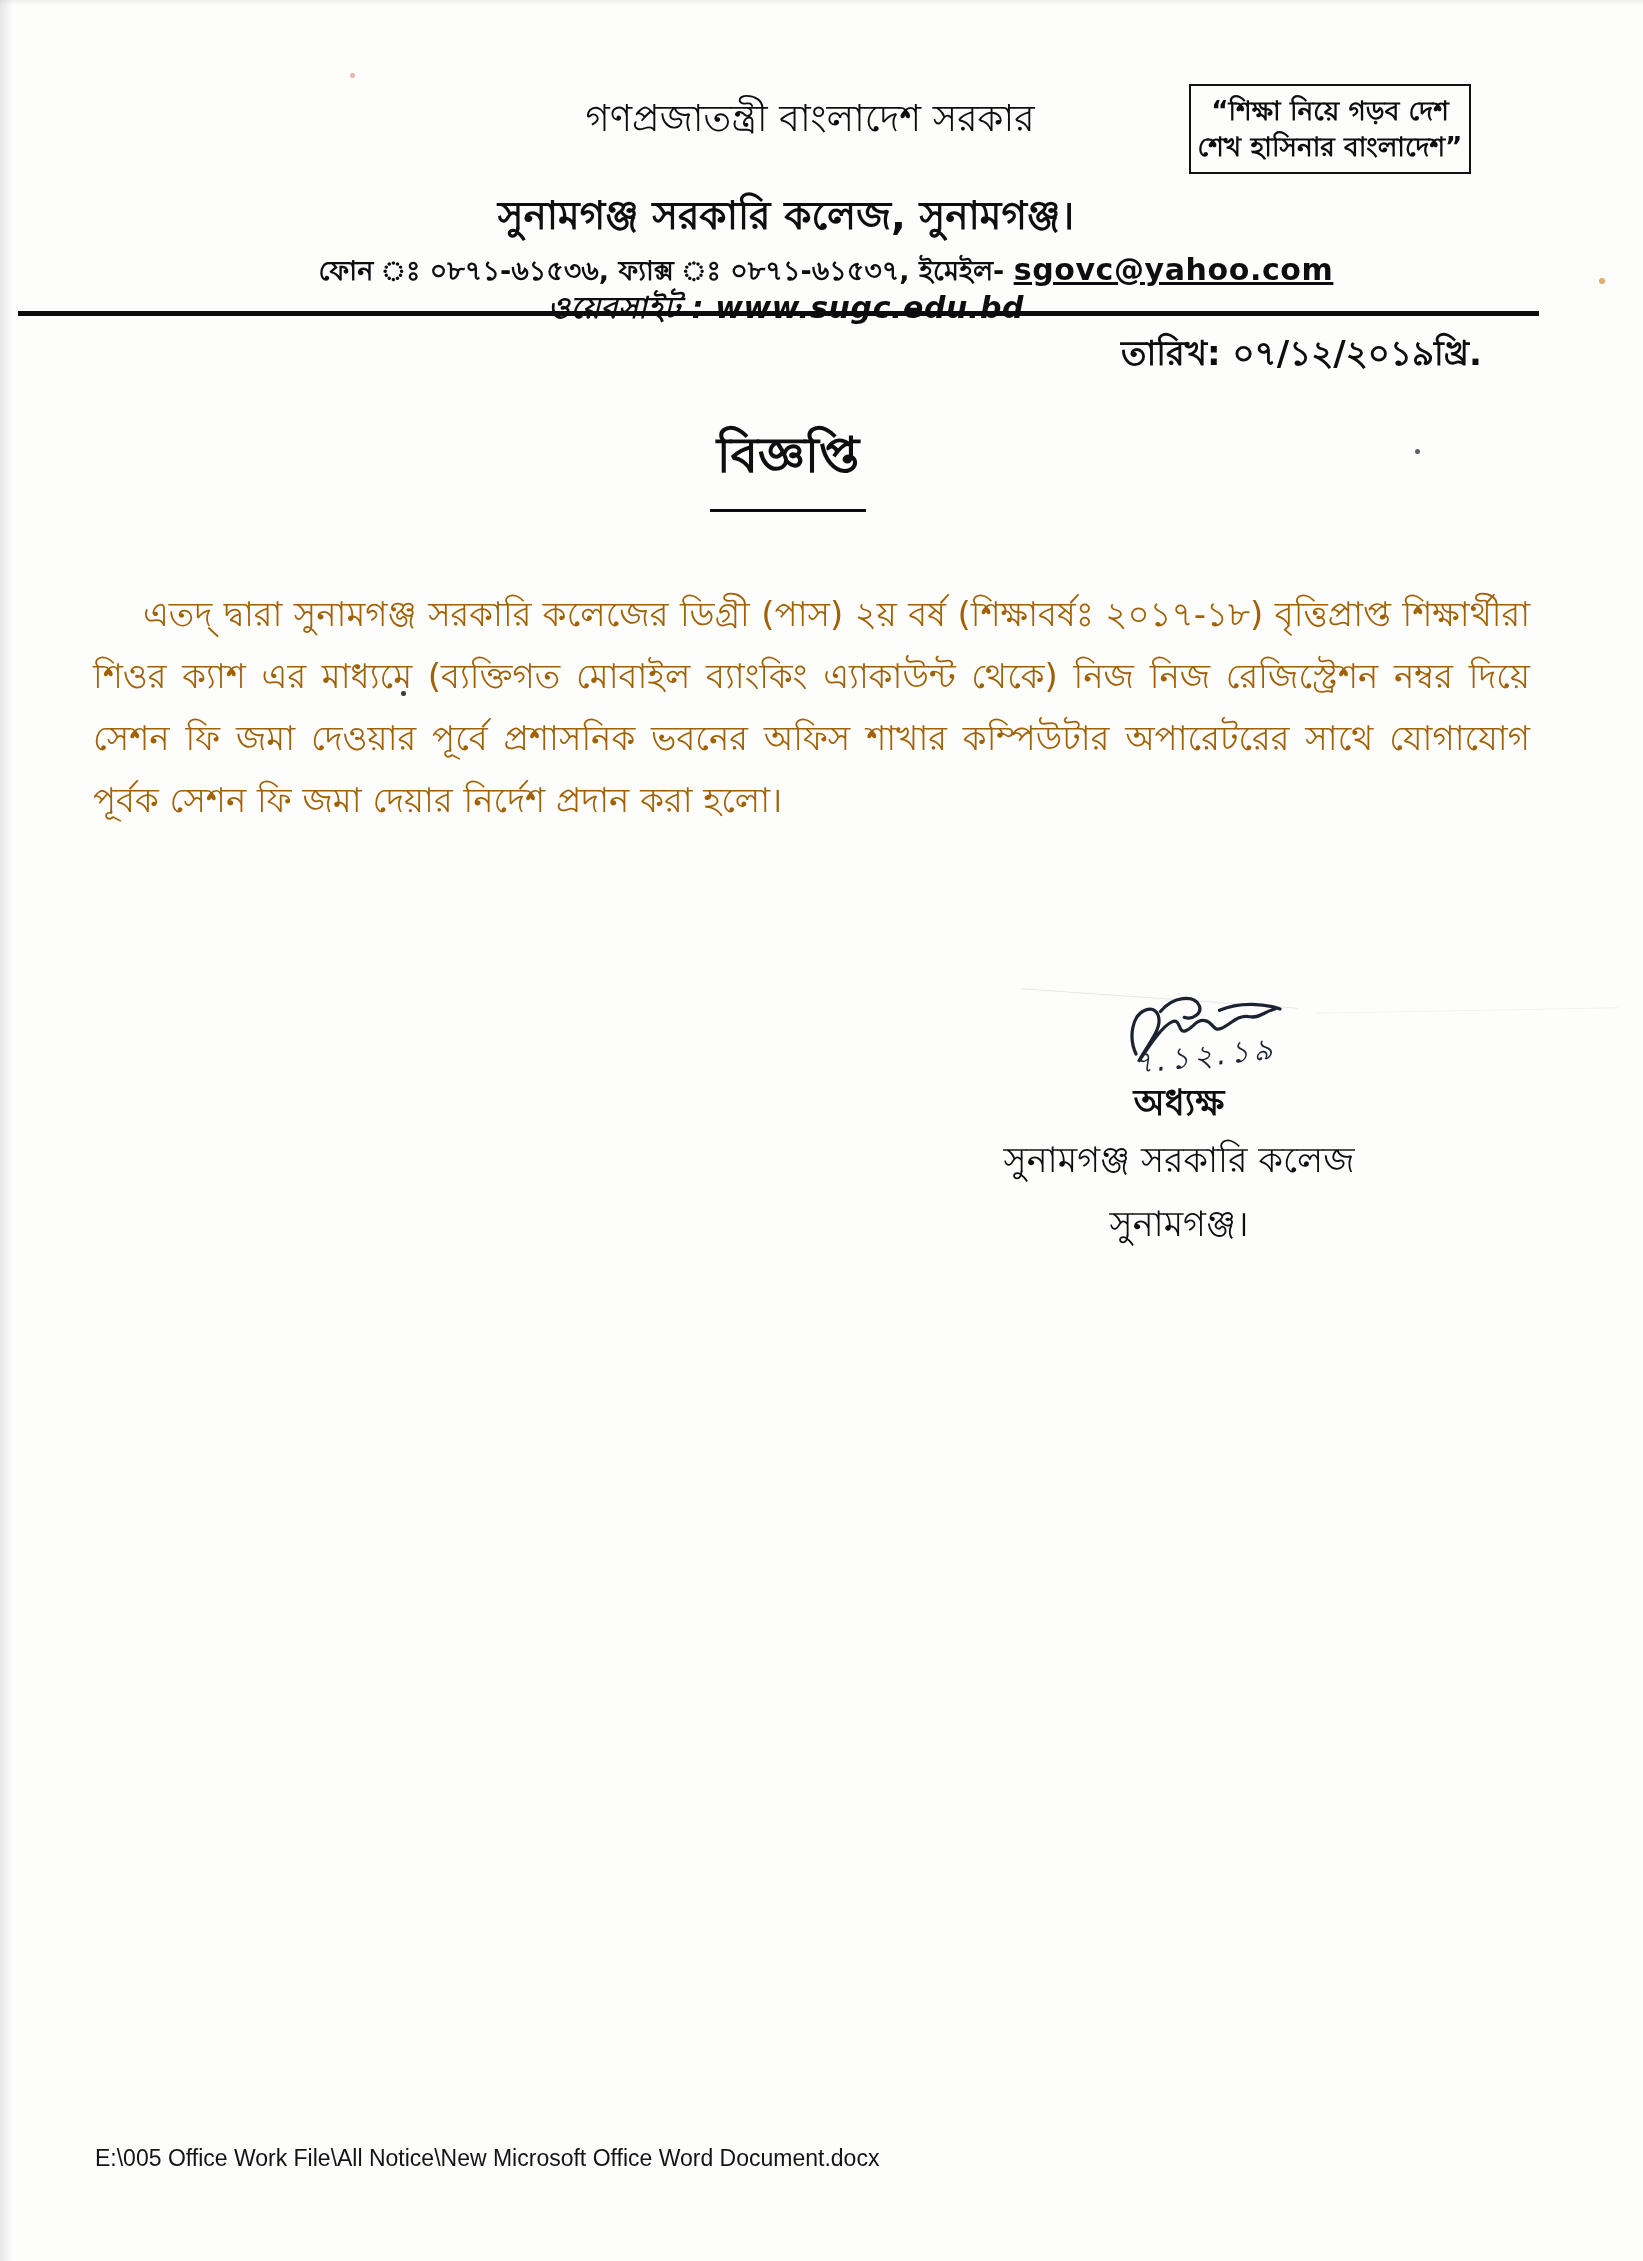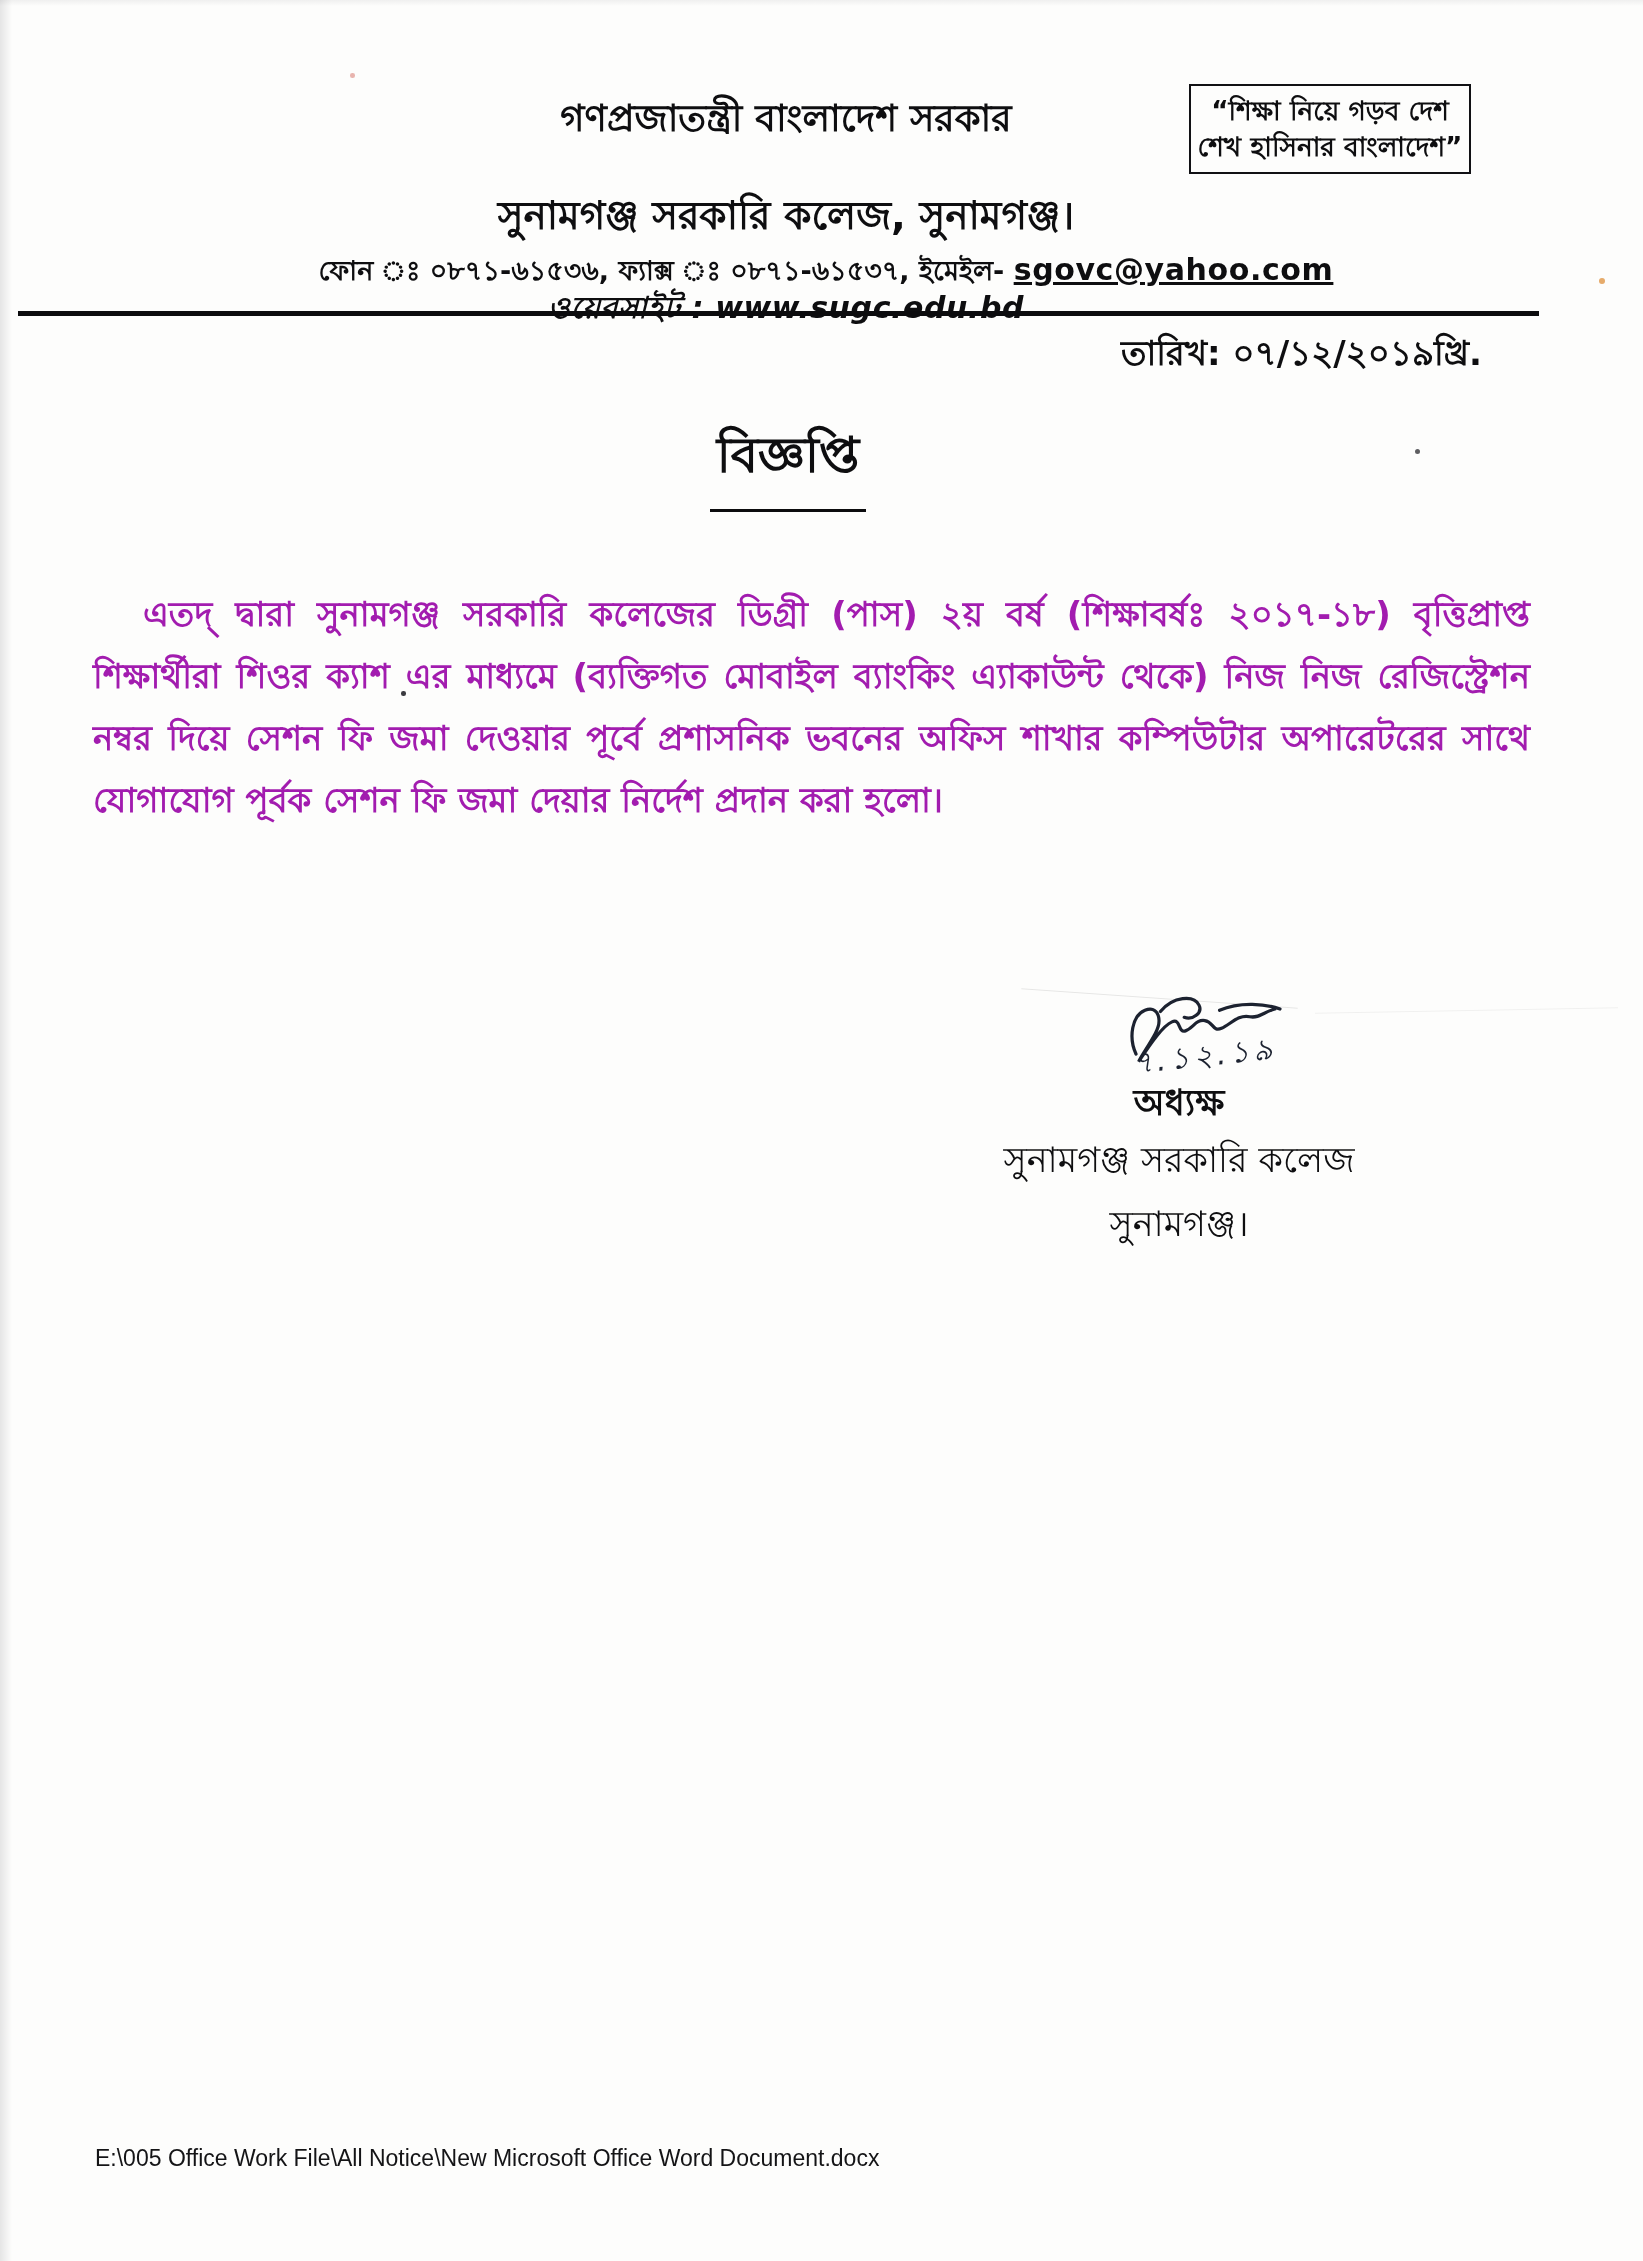--- a/index.html
+++ b/index.html
@@ -15,21 +15,21 @@
   .scan-edge-left {
     position: absolute; left: 0; top: 0; width: 11.6px; height: 100%;
     background: linear-gradient(to right, rgba(120,120,125,0.18), rgba(120,120,125,0));
   }
   .scan-edge-top {
     position: absolute; left: 0; top: 0; width: 100%; height: 6.4px;
     background: linear-gradient(to bottom, rgba(120,120,125,0.10), rgba(120,120,125,0));
   }
   .abs { position: absolute; }
   .center-col { text-align: center; }
-  .hdr-govt { left: 0; top: 89px; width: 1572px; font-size: 37px; font-weight: bold; }
+  .hdr-govt { left: 0; top: 89px; width: 1572px; font-size: 37px; font-weight: normal; padding-left: 24px; }
   .hdr-office { left: 0; top: 144px; width: 1572px; font-size: 44px; font-weight: bold; }
   .hdr-college { left: 0; top: 185px; width: 1572px; font-size: 39px; font-weight: bold; }
   .hdr-contact { left: 0; top: 250px; width: 1572px; font-size: 27px; font-weight: bold; margin-left: 40px; }
   .hdr-contact .email { text-decoration: underline; font-size: 30px; letter-spacing: 0.6px; }
   .hdr-website { left: 0; top: 284px; width: 1572px; font-size: 30px; font-weight: bold; letter-spacing: 0.6px; font-style: italic; }
   .divider {
     left: 18px; top: 311px; width: 1521px; height: 5.2px; background: #0c0c0e;
   }
   .motto-box {
     left: 1189px; top: 84px; width: 282px; height: 90px;
@@ -39,21 +39,21 @@
   }
   .date-line { top: 327px; right: 161px; font-size: 34px; font-weight: bold; }
   .title-wrap { left: 0; top: 418px; width: 1576px; text-align: center; }
   .title-inner {
     display: inline-block; font-size: 49px; font-weight: bold;
     border-bottom: 3.2px solid #0c0c0e; padding: 0 6.4px 9px 6.4px;
   }
   .body-par {
     left: 93px; top: 583px; width: 1437px;
     font-size: 34px; line-height: 62px; text-align: justify; text-indent: 50px;
-    font-weight: bold; color: #a21caf;
+    font-weight: normal; color: #a16207;
   }
   .sig-block { text-align: center; }
   .sig-designation { left: 857px; top: 1075px; width: 644px; font-size: 36px; font-weight: bold; }
   .sig-org { left: 857px; top: 1133px; width: 644px; font-size: 35px; }
   .sig-place { left: 857px; top: 1197px; width: 644px; font-size: 35px; }
   .sig-scribble { left: 1123px; top: 991px; }
   .sig-hand-date {
     left: 1133px; top: 1032px; font-size: 30px; color: #1c2230;
     transform: rotate(-6deg); letter-spacing: 3.9px;
     font-style: italic;

